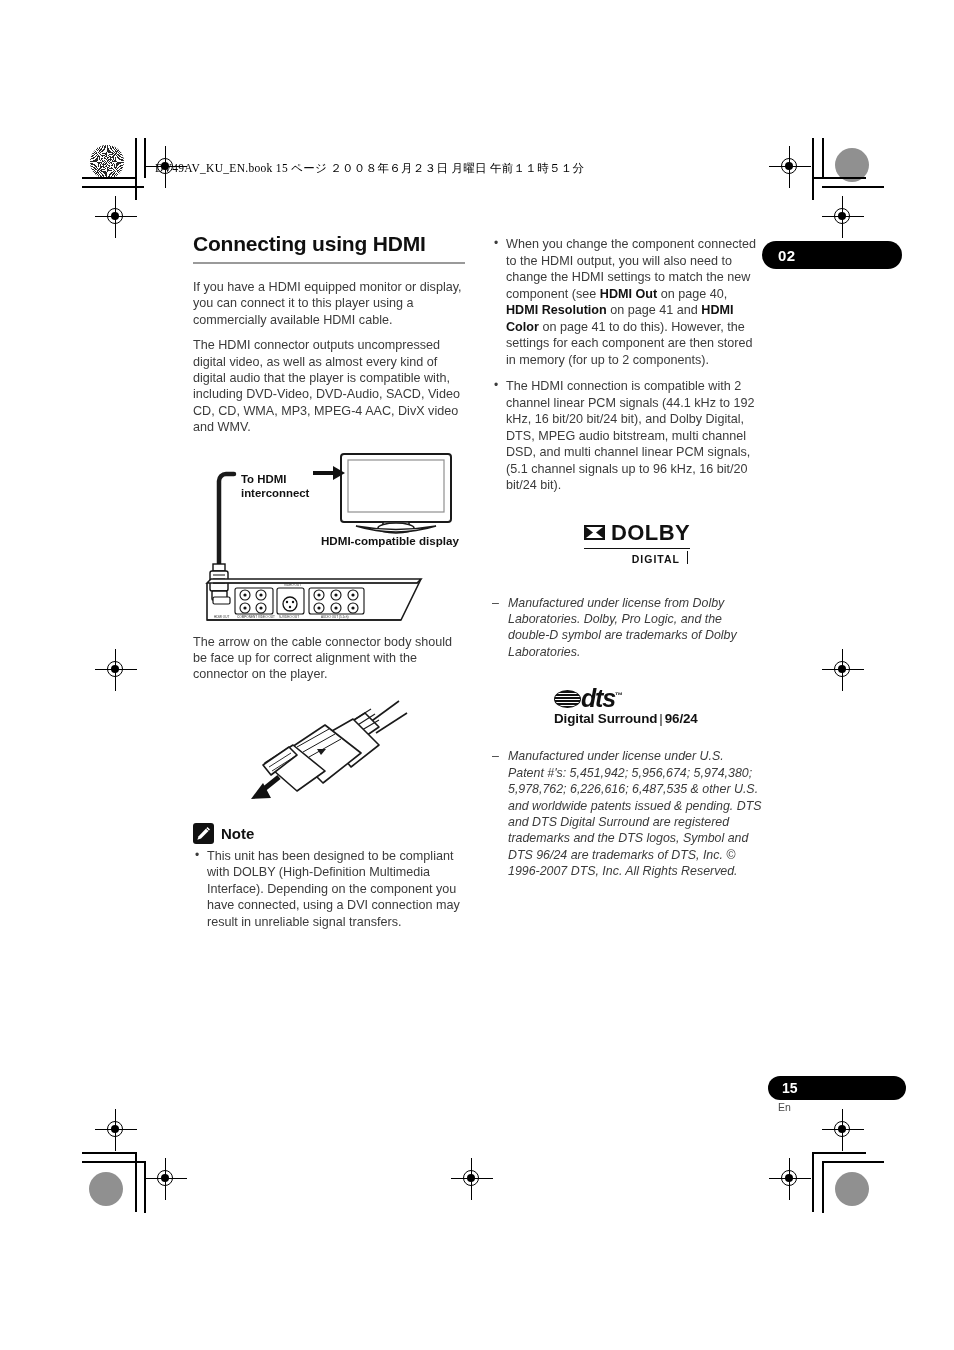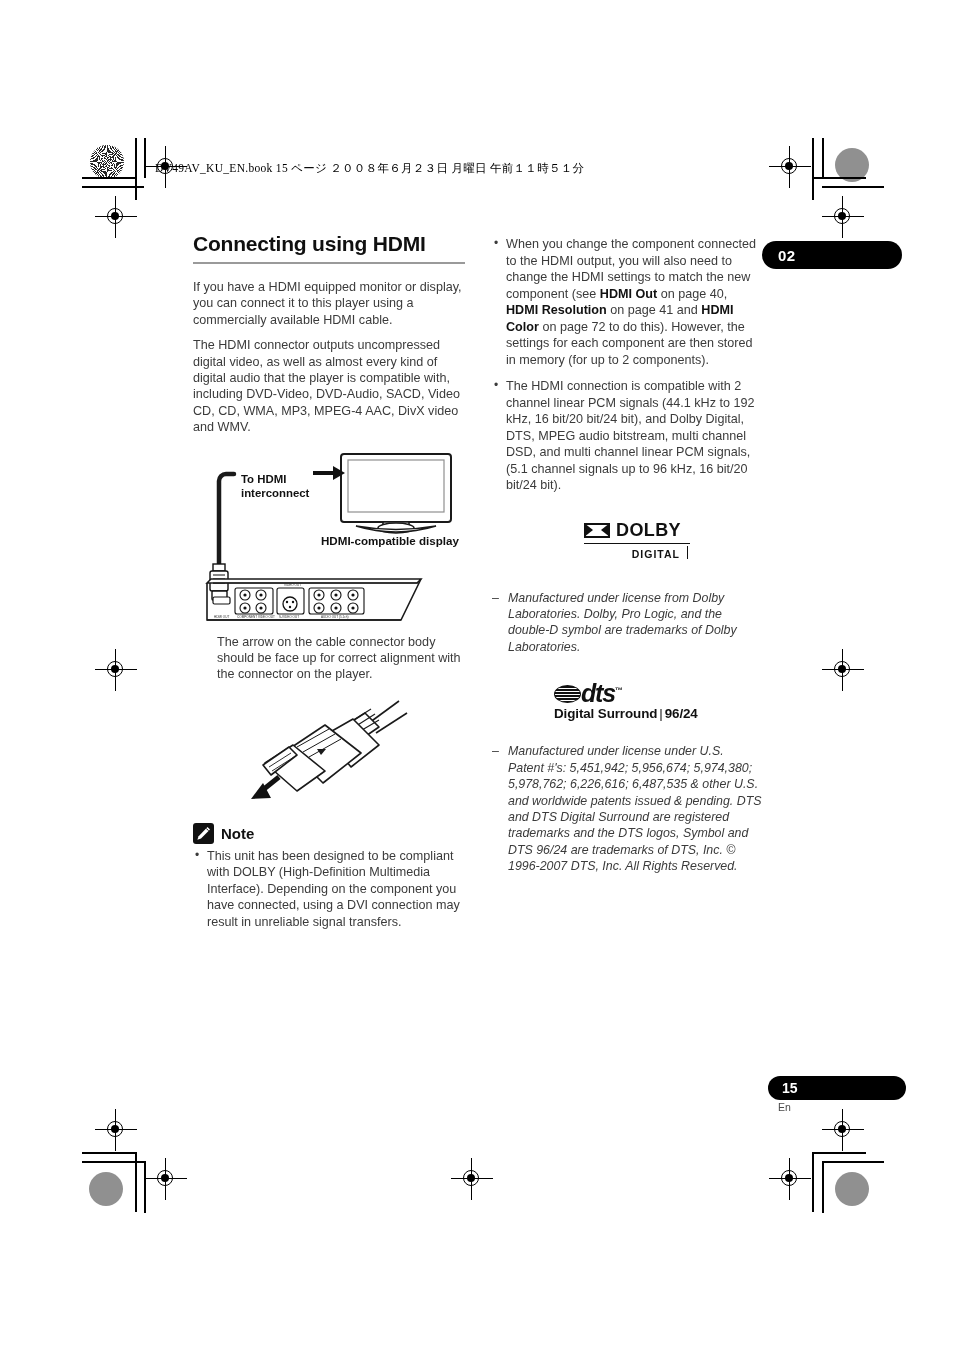--- a/index.html
+++ b/index.html
@@ -287,21 +287,21 @@
   .dolby-mark:before, .dolby-mark:after {
     content: "";
     position: absolute;
     top: 0; bottom: 0;
     width: 7px;
     background: #111;
   }
   .dolby-mark:before { left: 0; clip-path: polygon(0 0, 100% 50%, 0 100%); }
   .dolby-mark:after  { right: 0; clip-path: polygon(100% 0, 0 50%, 100% 100%); }
   .dolby-word {
-    font-size: 18px;
+    font-size: 22px;
     font-weight: bold;
     letter-spacing: .4px;
     color: #111;
     text-align: right;
   }
   .dolby-sub {
     margin-top: 2px;
     border-top: 1.4px solid #111;
     text-align: right;
     padding-right: 10px;
@@ -539,21 +539,21 @@
           <text x="44" y="166" font-family="Liberation Sans, sans-serif" font-size="3.1" fill="#333">COMPONENT VIDEO OUT</text>
           <text x="86" y="166" font-family="Liberation Sans, sans-serif" font-size="3.1" fill="#333">S-VIDEO OUT</text>
           <text x="128" y="166" font-family="Liberation Sans, sans-serif" font-size="3.1" fill="#333">AUDIO OUT (5.1ch)</text>
           <text x="91" y="134" font-family="Liberation Sans, sans-serif" font-size="3.1" fill="#333">VIDEO OUT</text>
         </g>
       </svg>
       <div class="lbl-to-hdmi">To HDMI interconnect</div>
       <div class="lbl-display">HDMI-compatible display</div>
     </div>
 
-    <p class="body" style="margin-top:10px;margin-left:24px;">The arrow on the cable connector body should be face up for correct alignment with the connector on the player.</p>
+    <p class="body" style="margin-top:10px;">The arrow on the cable connector body should be face up for correct alignment with the connector on the player.</p>
 
     <div class="connector-art">
       <svg width="272" height="116" viewBox="0 0 272 116">
         <g stroke="#1a1a1a" fill="#ffffff" stroke-width="1.6" stroke-linejoin="round">
 
           <path d="M176 26 L206 4" fill="none"></path>
           <path d="M183 36 L214 16" fill="none"></path>
 
           <path d="M150 30 L172 16 L186 30 L164 45 Z"></path>
           <path d="M156 26 L178 12" fill="none" stroke-width="1.1"></path>
@@ -595,21 +595,21 @@
     </div>
     <ul class="bullets">
       <li>This unit has been designed to be compliant with DOLBY (High-Definition Multimedia Interface). Depending on the component you have connected, using a DVI connection may result in unreliable signal transfers.</li>
     </ul>
   </div>
 
   <div class="col-right">
 
     <ul class="bullets">
       <li>
-        <span>When you change the component connected to the HDMI output, you will also need to change the HDMI settings to match the new component (see </span><b>HDMI Out</b><span> on page 40, </span><b>HDMI Resolution</b><span> on page 41 and </span><b>HDMI Color</b><span> on page 72 to do this). However, the settings for each component are then stored in memory (for up to 2 components).</span>
+        <span>When you change the component connected to the HDMI output, you will also need to change the HDMI settings to match the new component (see </span><b>HDMI Out</b><span> on page 40, </span><b>HDMI Resolution</b><span> on page 41 and </span><b>HDMI Color</b><span> on page 41 to do this). However, the settings for each component are then stored in memory (for up to 2 components).</span>
       </li>
       <li>The HDMI connection is compatible with 2  channel linear PCM signals (44.1 kHz to 192 kHz, 16 bit/20 bit/24 bit), and Dolby Digital, DTS, MPEG audio bitstream, multi channel DSD, and multi channel linear PCM signals, (5.1 channel signals up to 96 kHz, 16 bit/20 bit/24 bit).</li>
     </ul>
 
     <div class="logo-block">
       <div class="dolby-logo">
         <div class="dolby-top">
           <span class="dolby-mark"></span>
           <span class="dolby-word">DOLBY</span>
         </div>

